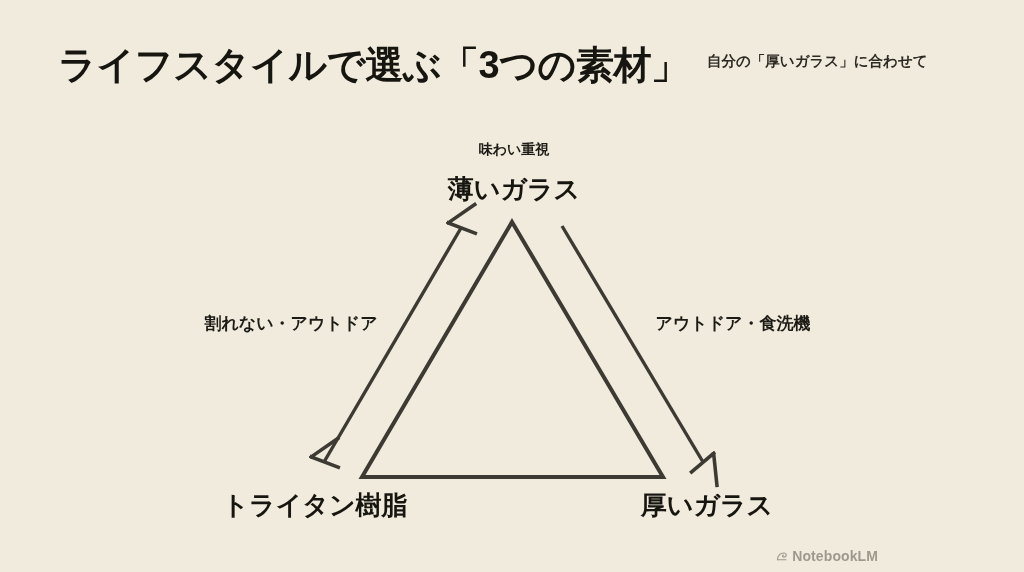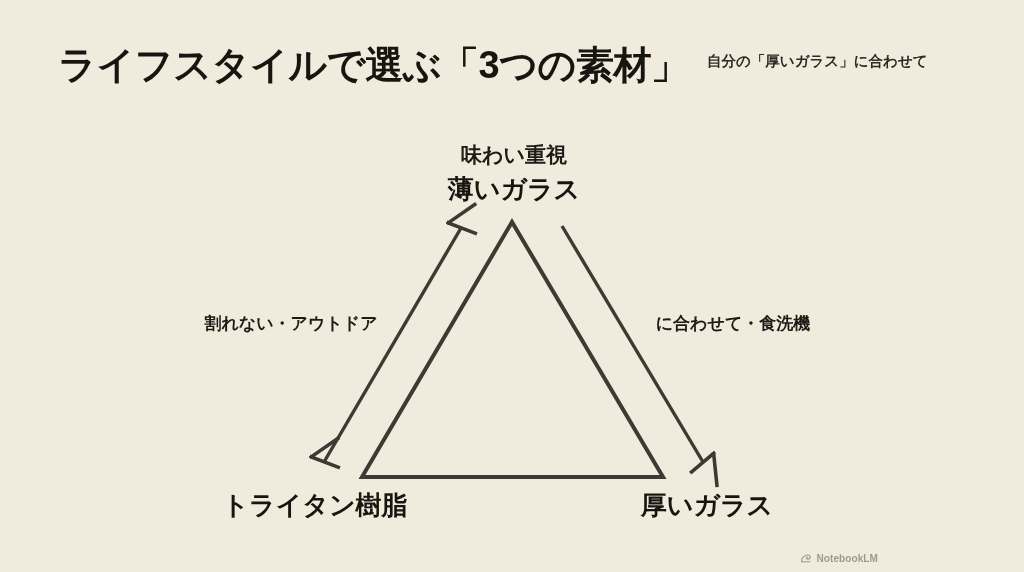--- a/index.html
+++ b/index.html
@@ -69,21 +69,21 @@
     position: absolute;
     font-size: 26px;
     font-weight: 700;
     color: #17150f;
     white-space: nowrap;
     transform: translateX(-50%);
     text-align: center;
   }
   .node-caption {
     position: absolute;
-    font-size: 21px;
+    font-size: 14px;
     font-weight: 600;
     color: #1d1b15;
     white-space: nowrap;
     transform: translateX(-50%);
     text-align: center;
   }
 
   #node-top-caption { left: 514px; top: 141px; }
   #node-top-label   { left: 514px; top: 172px; text-align: right; }
   #node-left-label  { left: 315px; top: 488px; }
@@ -105,21 +105,21 @@
   #watermark {
     position: absolute;
     right: 14px;
     bottom: 8px;
     display: flex;
     align-items: center;
     gap: 4px;
     opacity: 0.55;
   }
   #watermark .wm-text {
-    font-size: 10px;
+    font-size: 14px;
     font-weight: 600;
     color: #5a564b;
     letter-spacing: 0.1px;
     white-space: nowrap;
   }
   #watermark .wm-icon {
     width: 12px;
     height: 12px;
     display: block;
   }
@@ -160,21 +160,21 @@
     <div class="node-caption" id="node-top-caption">味わい重視</div>
 
     <div class="node-label" id="node-top-label">薄いガラス</div>
 
     <div class="node-label" id="node-right-label">厚いガラス</div>
 
     <div class="node-label" id="node-left-label">トライタン樹脂</div>
 
     <div class="edge-label" id="edge-left-label">割れない・アウトドア</div>
 
-    <div class="edge-label" id="edge-right-label">に合わせて・食洗機</div>
+    <div class="edge-label" id="edge-right-label">アウトドア・食洗機</div>
   </div>
 
   <div id="watermark">
     <svg class="wm-icon" viewBox="0 0 16 16">
       <path d="M2 13 C2 7.8 5.6 4 10.2 4 C12.2 4 13.6 5 13.6 6.6 C13.6 8.4 12.1 9.5 10.4 9.5 C9.3 9.5 8.6 8.9 8.6 8.1 C8.6 7.3 9.2 6.8 10 6.8" fill="none" stroke="#5a564b" stroke-width="1.5" stroke-linecap="round"></path>
       <path d="M2 13 L13.4 13" fill="none" stroke="#5a564b" stroke-width="1.5" stroke-linecap="round"></path>
     </svg>
     <span class="wm-text">NotebookLM</span>
   </div>
 

